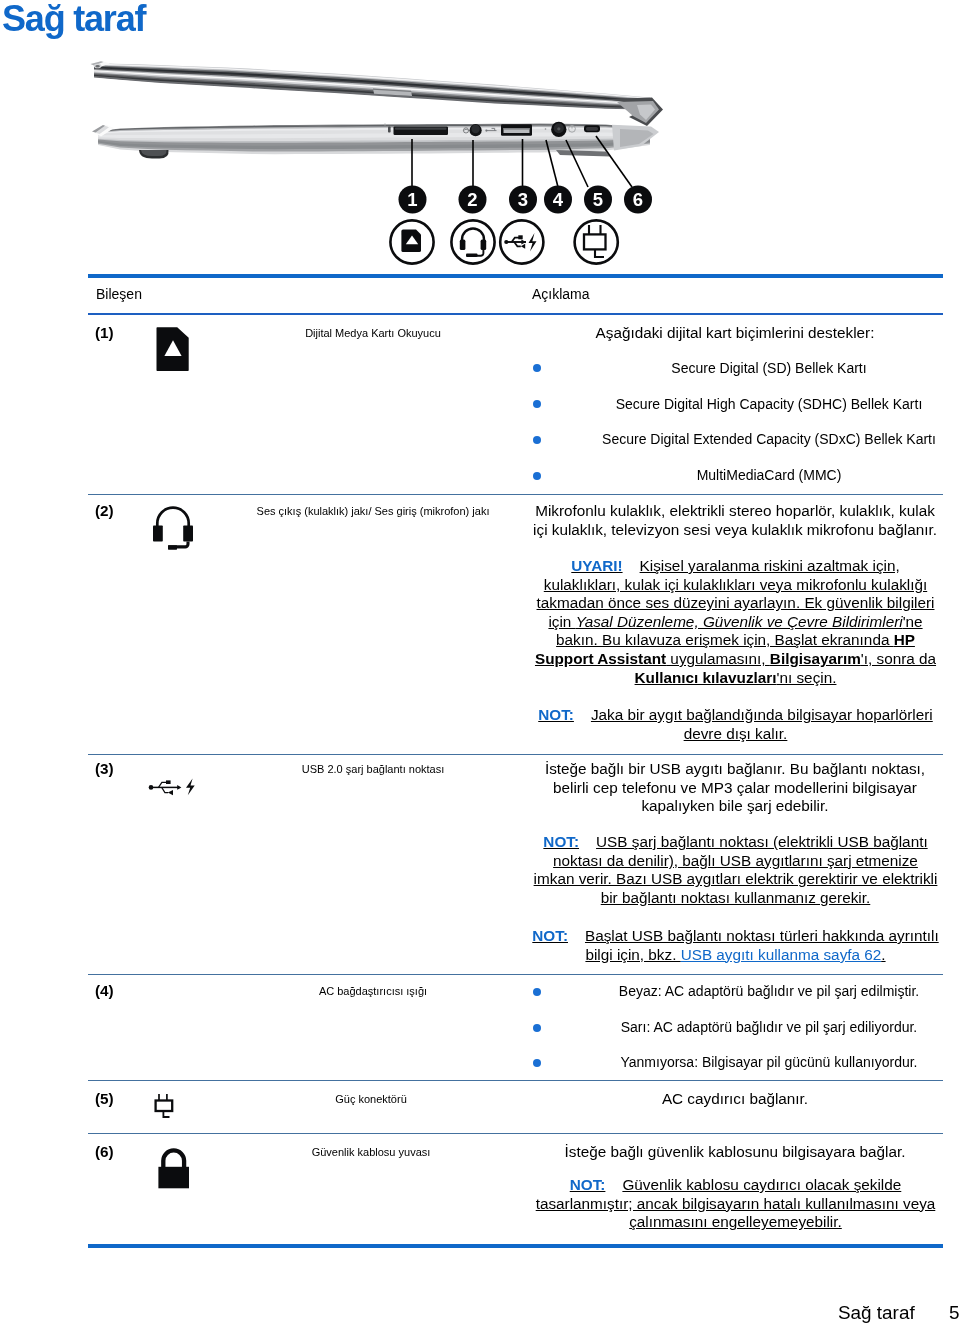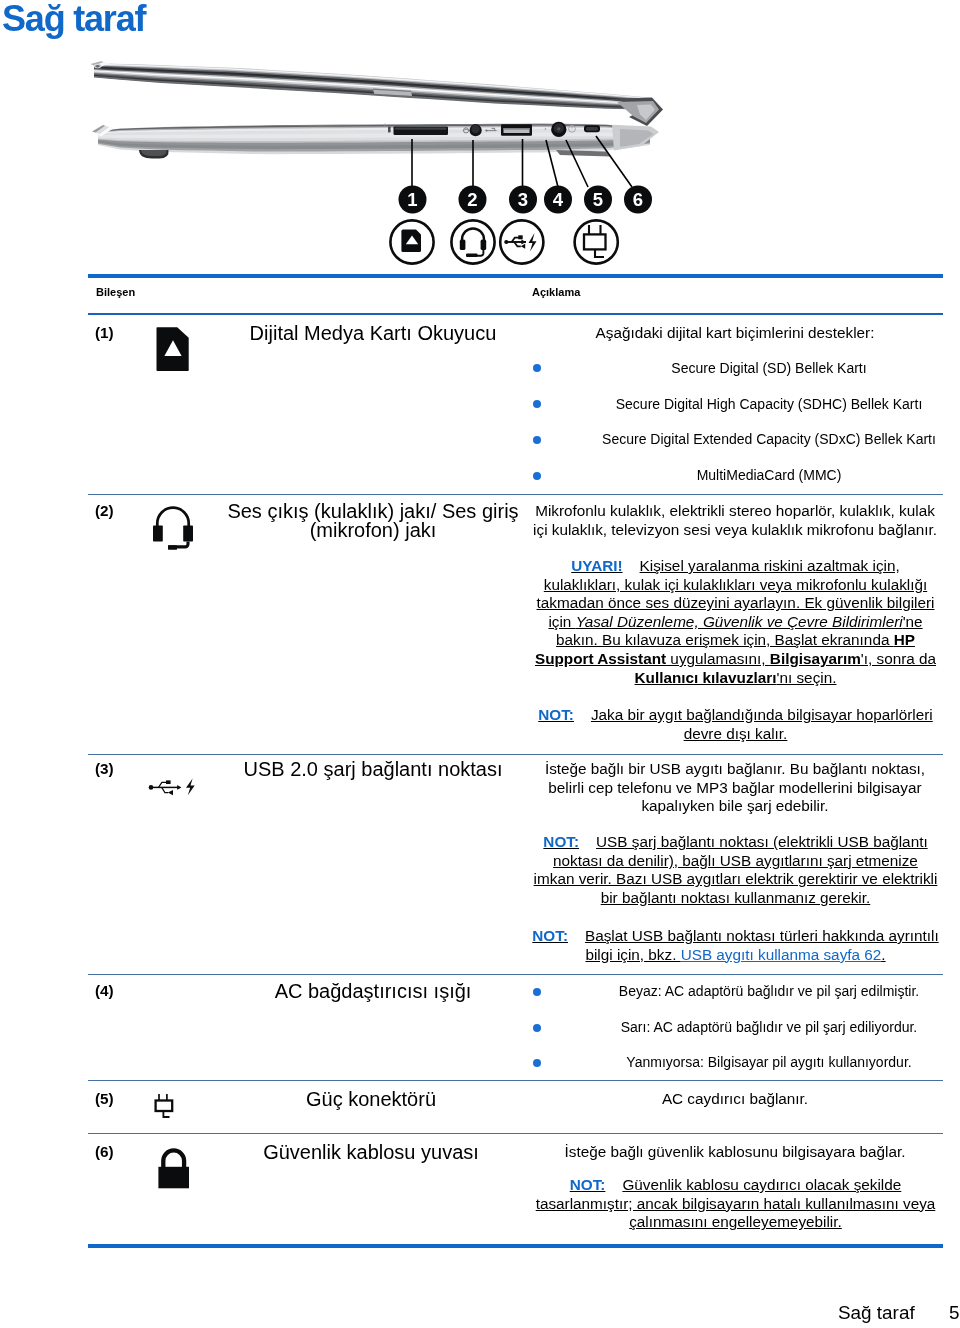--- a/index.html
+++ b/index.html
@@ -7,23 +7,23 @@
   body{width:960px;height:1328px;background:#fff;color:#000;
        font-family:"Liberation Sans",sans-serif;overflow:hidden;position:relative;
        -webkit-font-smoothing:antialiased;}
   .page{position:absolute;left:0;top:0;width:960px;height:1328px;text-align:center;}
   .h1{position:absolute;left:2px;top:-1px;font-size:36px;font-weight:bold;
       color:#1068c9;letter-spacing:-1.2px;line-height:1.1;white-space:nowrap;}
   .illus{position:absolute;left:60px;top:58px;width:640px;height:218px;}
   .rule-thick{position:absolute;left:88px;width:855px;height:4px;background:#1068c9;}
   .rule-thin{position:absolute;left:88px;width:855px;height:1.3px;background:#44719f;}
   .rule-hdr{position:absolute;left:88px;width:855px;height:1.6px;background:#1d5fc1;}
-  .hdr{position:absolute;font-size:11px;font-weight:bold;color:#000;}
+  .hdr{position:absolute;font-size:14px;font-weight:normal;color:#000;}
   .num{position:absolute;font-size:15.3px;font-weight:bold;}
-  .label{position:absolute;font-size:20px;line-height:18.6px;}
+  .label{position:absolute;font-size:11px;line-height:18.6px;}
   .desc{position:absolute;left:532px;width:406px;font-size:15.3px;line-height:18.6px;}
   .note{position:absolute;left:532px;width:407px;font-size:15.3px;line-height:18.6px;text-decoration:underline;}
   .tag{color:#1068c9;font-weight:bold;}
   .sp{display:inline-block;width:17px;}
   .lnk{color:#1068c9;text-decoration:underline;}
   .bul{position:absolute;left:533px;width:8px;height:8px;border-radius:50%;background:#1a6fd4;}
   .bultxt{position:absolute;left:579px;width:380px;font-size:14px;line-height:18.6px;}
   .footer{position:absolute;font-size:18.9px;}
   .icon{position:absolute;}
 </style>
@@ -302,33 +302,33 @@
       <path d="M3 12.4 h28.4" stroke="#0b0c0e" stroke-width="1.5" fill="none"></path>
       <circle cx="3" cy="12.4" r="2.3" fill="#0b0c0e"></circle>
       <path d="M33.4 12.4 l-4.2 -2.4 v4.8 z" fill="#0b0c0e"></path>
       <path d="M10.5 12.4 l3.4 -5.1 h4.3" stroke="#0b0c0e" stroke-width="1.2" fill="none"></path>
       <rect x="18" y="5.4" width="4.6" height="3.6" fill="#0b0c0e"></rect>
       <path d="M13.7 12.4 l3.2 5.2 h3.2" stroke="#0b0c0e" stroke-width="1.2" fill="none"></path>
       <path d="M19.8 17.6 l5.2 -2.6 v5.2 z" fill="#0b0c0e"></path>
       <path d="M44.6 3.5 l-6.6 9.2 h4.2 l-2.4 7.6 l6.9 -9.7 h-4.2 z" fill="#0b0c0e"></path>
     </svg>
     <div class="label" style="left:223px;top:760px;width:300px">USB 2.0 şarj bağlantı noktası</div>
-    <div class="desc" style="top:760px">İsteğe bağlı bir USB aygıtı bağlanır. Bu bağlantı noktası, belirli cep telefonu ve MP3 bağlar modellerini bilgisayar kapalıyken bile şarj edebilir.</div>
+    <div class="desc" style="top:760px">İsteğe bağlı bir USB aygıtı bağlanır. Bu bağlantı noktası, belirli cep telefonu ve MP3 çalar modellerini bilgisayar kapalıyken bile şarj edebilir.</div>
     <div class="note" style="top:833px"><span class="tag">NOT:</span><span class="sp"></span><span><span>USB şarj bağlantı noktası (elektrikli USB bağlantı noktası da denilir), bağlı USB aygıtlarını şarj etmenize imkan verir. Bazı USB aygıtları elektrik gerektirir ve elektrikli bir bağlantı noktası kullanmanız gerekir.</span></span></div>
     <div class="note" style="top:927px"><span class="tag">NOT:</span><span class="sp"></span><span><span>Başlat USB bağlantı noktası türleri hakkında ayrıntılı bilgi için, bkz. </span><a class="lnk">USB aygıtı kullanma sayfa 62</a><span>.</span></span></div>
     <div class="rule-thin" style="top:973.8px"></div>
 
     <div class="num" style="left:95px;top:982px">(4)</div>
     <div class="label" style="left:223px;top:982px;width:300px">AC bağdaştırıcısı ışığı</div>
     <div class="bul" style="top:988px"></div>
     <div class="bultxt" style="top:982px">Beyaz: AC adaptörü bağlıdır ve pil şarj edilmiştir.</div>
     <div class="bul" style="top:1024px"></div>
     <div class="bultxt" style="top:1018px">Sarı: AC adaptörü bağlıdır ve pil şarj ediliyordur.</div>
     <div class="bul" style="top:1059px"></div>
-    <div class="bultxt" style="top:1053px">Yanmıyorsa: Bilgisayar pil aygıtı kullanıyordur.</div>
+    <div class="bultxt" style="top:1053px">Yanmıyorsa: Bilgisayar pil gücünü kullanıyordur.</div>
     <div class="rule-thin" style="top:1079.6px"></div>
 
     <div class="num" style="left:95px;top:1090px">(5)</div>
     <svg class="icon" style="left:154px;top:1092px" width="22" height="30" viewBox="0 0 22 30">
       <path d="M5 2.1 v6 M12.9 2.1 v6" stroke="#0b0c0e" stroke-width="1.7"></path>
       <rect x="1.6" y="8.5" width="16.6" height="10.5" stroke="#0b0c0e" stroke-width="2.3" fill="#fff"></rect>
       <path d="M9.4 19 v6 h6.1" stroke="#0b0c0e" stroke-width="1.8" fill="none"></path>
     </svg>
     <div class="label" style="left:223px;top:1090px;width:296px">Güç konektörü</div>
     <div class="desc" style="top:1090px">AC caydırıcı bağlanır.</div>

